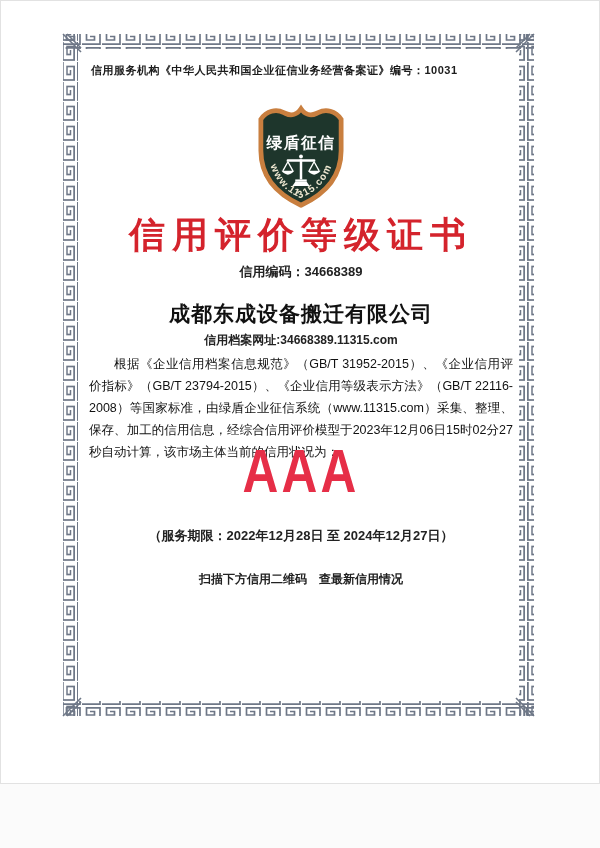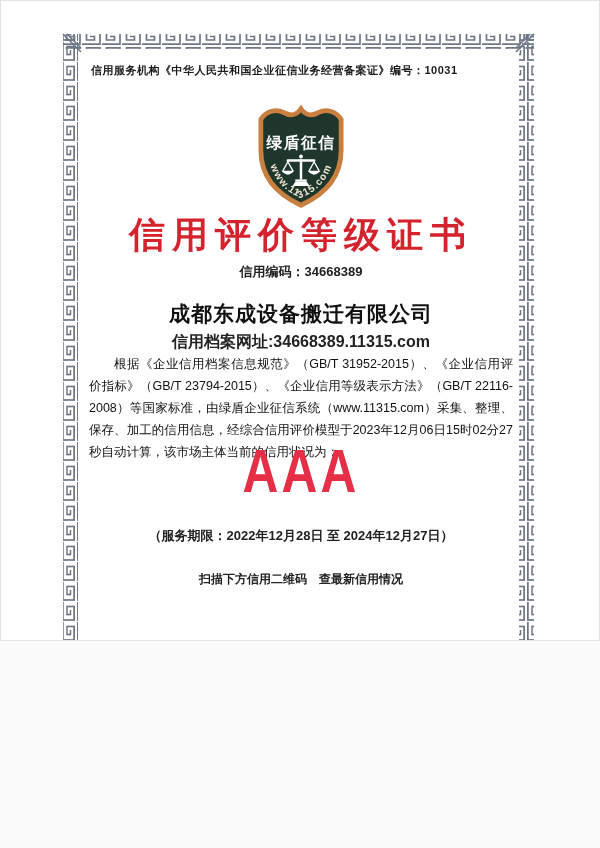--- a/index.html
+++ b/index.html
@@ -1,26 +1,26 @@
 <!DOCTYPE html>
 <html><head>
 <meta charset="utf-8">
 <style>
   html,body{margin:0;padding:0;}
   body{width:600px;height:848px;background:#fbfbfb;font-family:"Liberation Sans","DejaVu Sans",sans-serif;}
-  .page{position:relative;width:600px;height:641px;background:#fff;overflow:hidden;border:1px solid #e2e2e2;box-sizing:border-box;}
+  .page{position:relative;width:600px;height:784px;background:#fff;overflow:hidden;border:1px solid #e2e2e2;box-sizing:border-box;}
   .abs{position:absolute;}
   .ctr{left:0;width:600px;text-align:center;}
   .frame-svg{left:0;top:0;pointer-events:none;}
   .filing{left:90px;top:62px;font-size:11px;font-weight:bold;color:#1c1c1c;letter-spacing:0.5px;}
   .big-shield{left:252px;top:102px;}
   .cert-title{top:210px;font-size:36px;font-weight:800;color:#d4232c;letter-spacing:7px;text-align:center;}
   .credit-code{top:262px;font-size:13px;font-weight:600;color:#222;}
   .company{top:299px;font-size:21px;font-weight:800;color:#111;letter-spacing:1px;}
-  .archive{top:331px;font-size:16px;font-weight:bold;color:#222;}
+  .archive{top:331px;font-size:12px;font-weight:bold;color:#222;}
   .body-par{left:88px;top:352px;width:424px;font-size:12.5px;line-height:22px;color:#111;font-weight:400;
             text-align:justify;text-indent:2em;margin:0;}
   .rating{top:438px;font-size:62px;font-weight:800;color:#e62e47;letter-spacing:4px;
           transform:scaleX(0.8);transform-origin:center;line-height:64px;}
   .period{top:526px;font-size:13px;font-weight:bold;color:#222;}
   .scanhint{top:570px;font-size:12px;font-weight:bold;color:#222;}
   .footer{left:0;top:585px;width:600px;height:130px;}
 </style>
 </head>
 <body>

